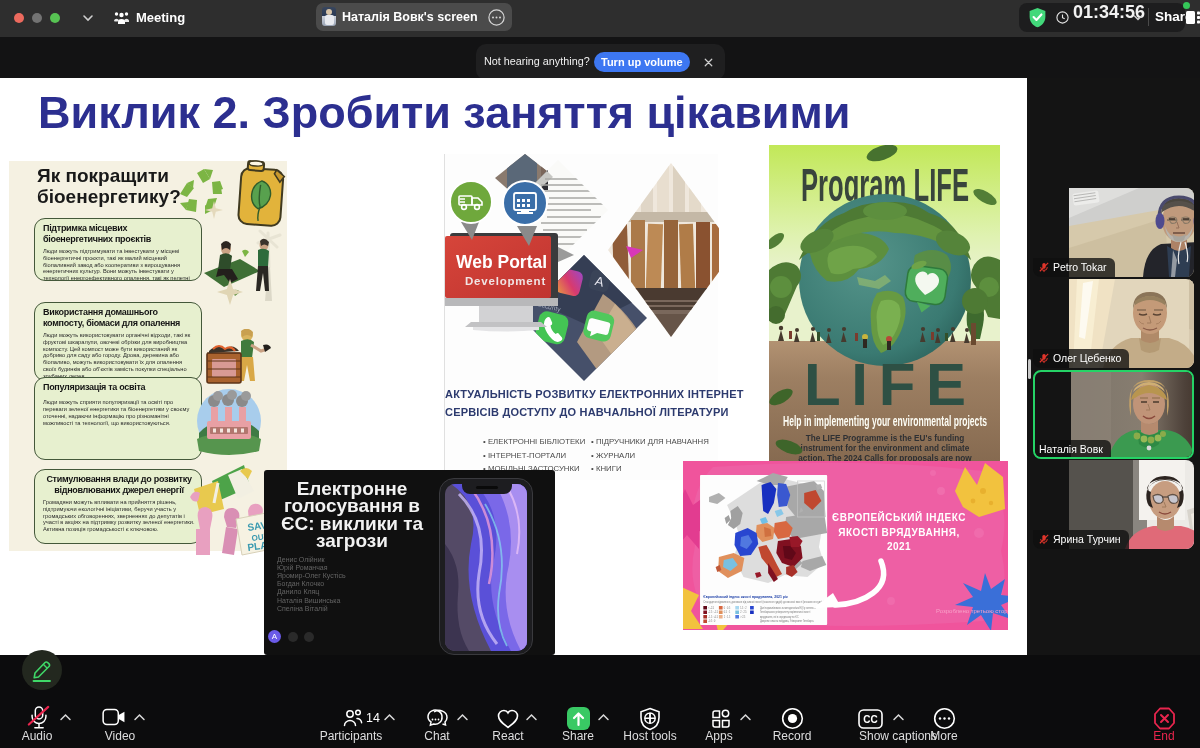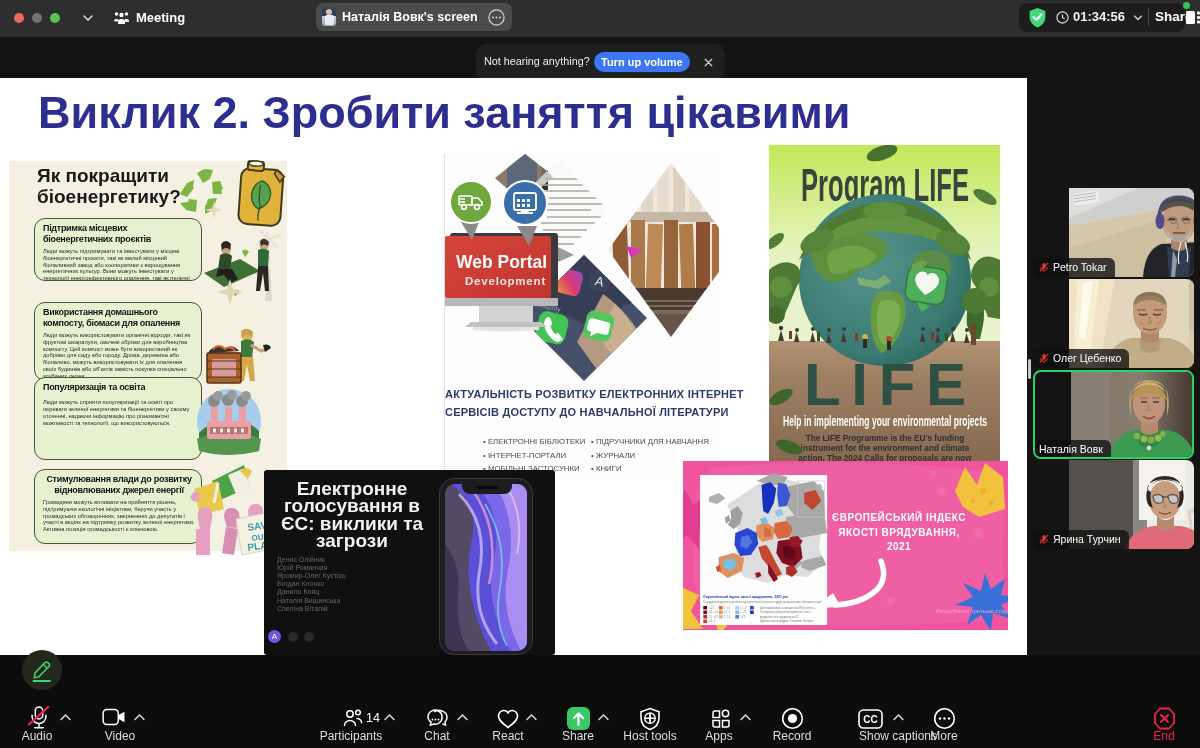--- a/index.html
+++ b/index.html
@@ -66,21 +66,21 @@
 
     <div class="abs" style="left:1019px;top:3px;width:166px;height:29px;background:#1d1d1e;border-radius:8px;"></div>
     <svg class="abs" style="left:1027px;top:7px" width="21" height="21" viewBox="0 0 24 24">
         <path d="M12 1 L21 4.5 V11 C21 17 17 21.5 12 23 C7 21.5 3 17 3 11 V4.5 Z" fill="#42d87a"></path>
         <path d="M7.5 11.5 L10.8 14.8 L16.5 8.5" stroke="#fff" stroke-width="2.4" fill="none" stroke-linecap="round" stroke-linejoin="round"></path>
       </svg>
     <svg class="abs" style="left:1056px;top:11px" width="13" height="13" viewBox="0 0 13 13">
         <circle cx="6.5" cy="6.5" r="5.6" stroke="#e6e6e6" stroke-width="1.1" fill="none"></circle>
         <path d="M6.5 3.4 V6.7 L8.7 7.8" stroke="#e6e6e6" stroke-width="1.1" fill="none"></path>
       </svg>
-    <div class="abs" style="left:1073px;top:9px;color:#f2f2f2;font-size:13px;font-weight:bold;">01:34:56</div>
+    <div class="abs" style="left:1073px;top:2px;color:#f2f2f2;font-size:18px;font-weight:bold;">01:34:56</div>
     <svg class="abs" style="left:1133px;top:14px" width="10" height="8" viewBox="0 0 10 8">
         <path d="M1.5 2 L5 5.5 L8.5 2" stroke="#cfcfcf" stroke-width="1.4" fill="none" stroke-linecap="round"></path>
       </svg>
     <div class="abs" style="left:1148px;top:8px;width:1px;height:18px;background:#4a4a4a;"></div>
     <div class="abs" style="left:1155px;top:9px;color:#fff;font-size:13.5px;font-weight:bold;">Share</div>
     <svg class="abs" style="left:1186px;top:10px" width="15" height="15" viewBox="0 0 15 15" fill="#fff">
         <rect x="0" y="1" width="9" height="13" rx="1.5"></rect>
         <rect x="11" y="1.5" width="3" height="3" rx="0.8"></rect>
         <rect x="11" y="6" width="3" height="3" rx="0.8"></rect>
         <rect x="11" y="10.5" width="3" height="3" rx="0.8"></rect>

